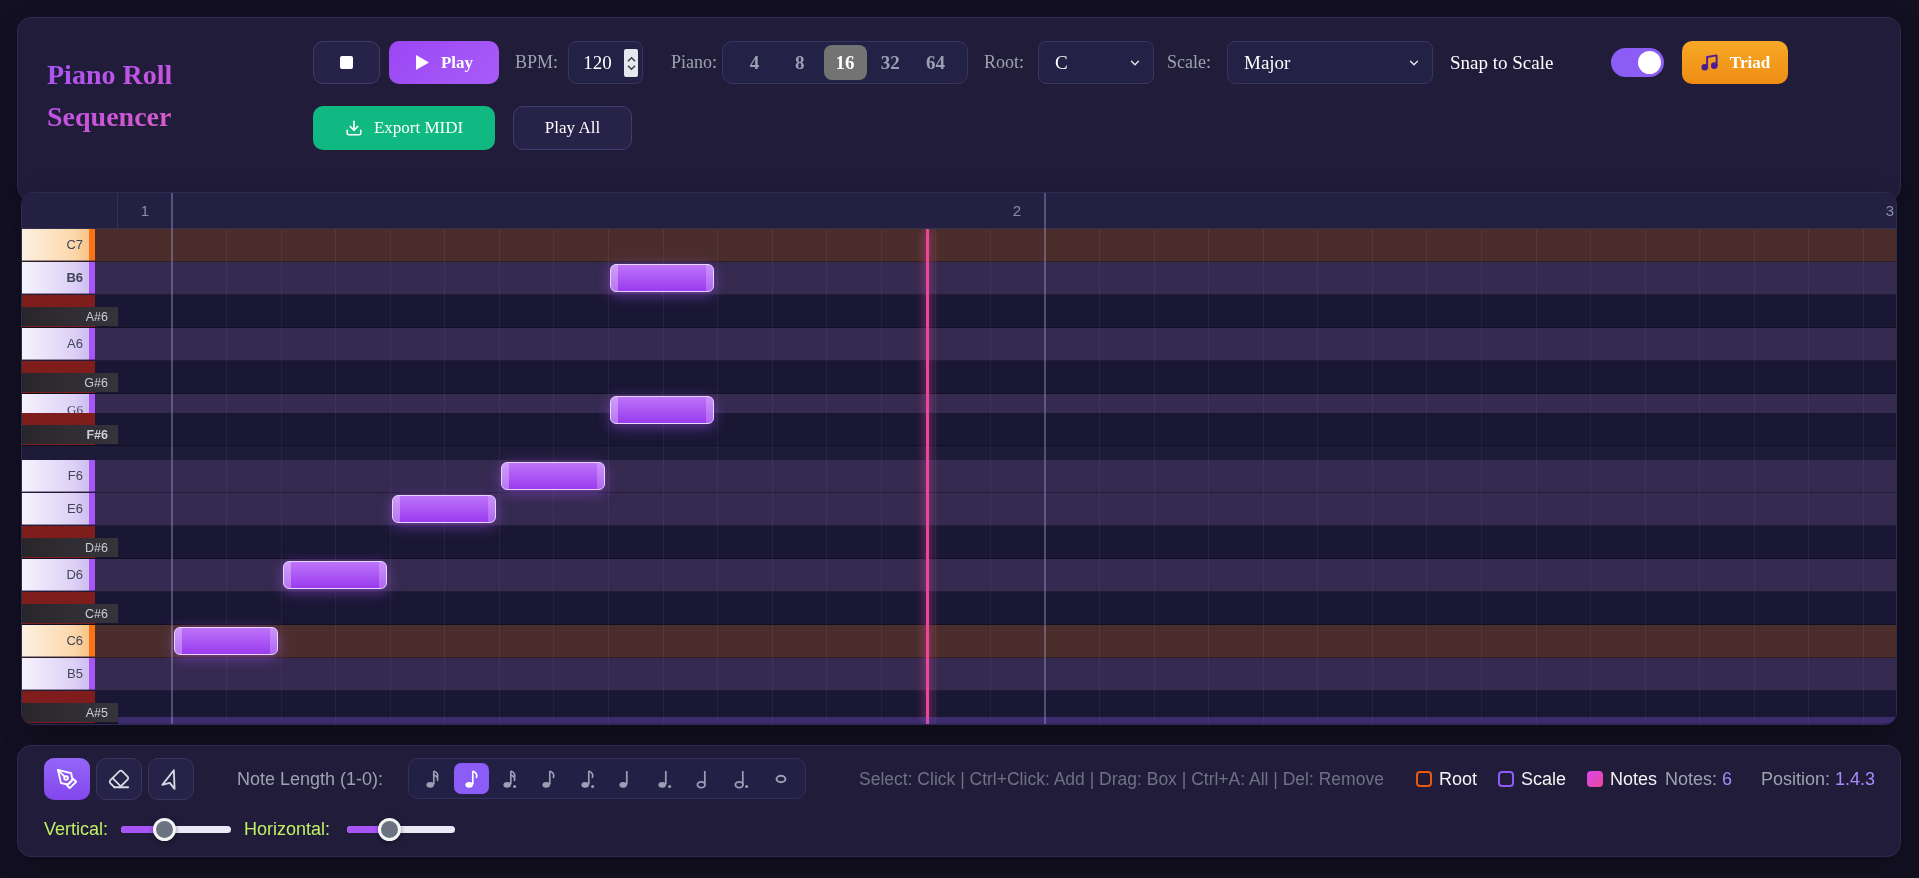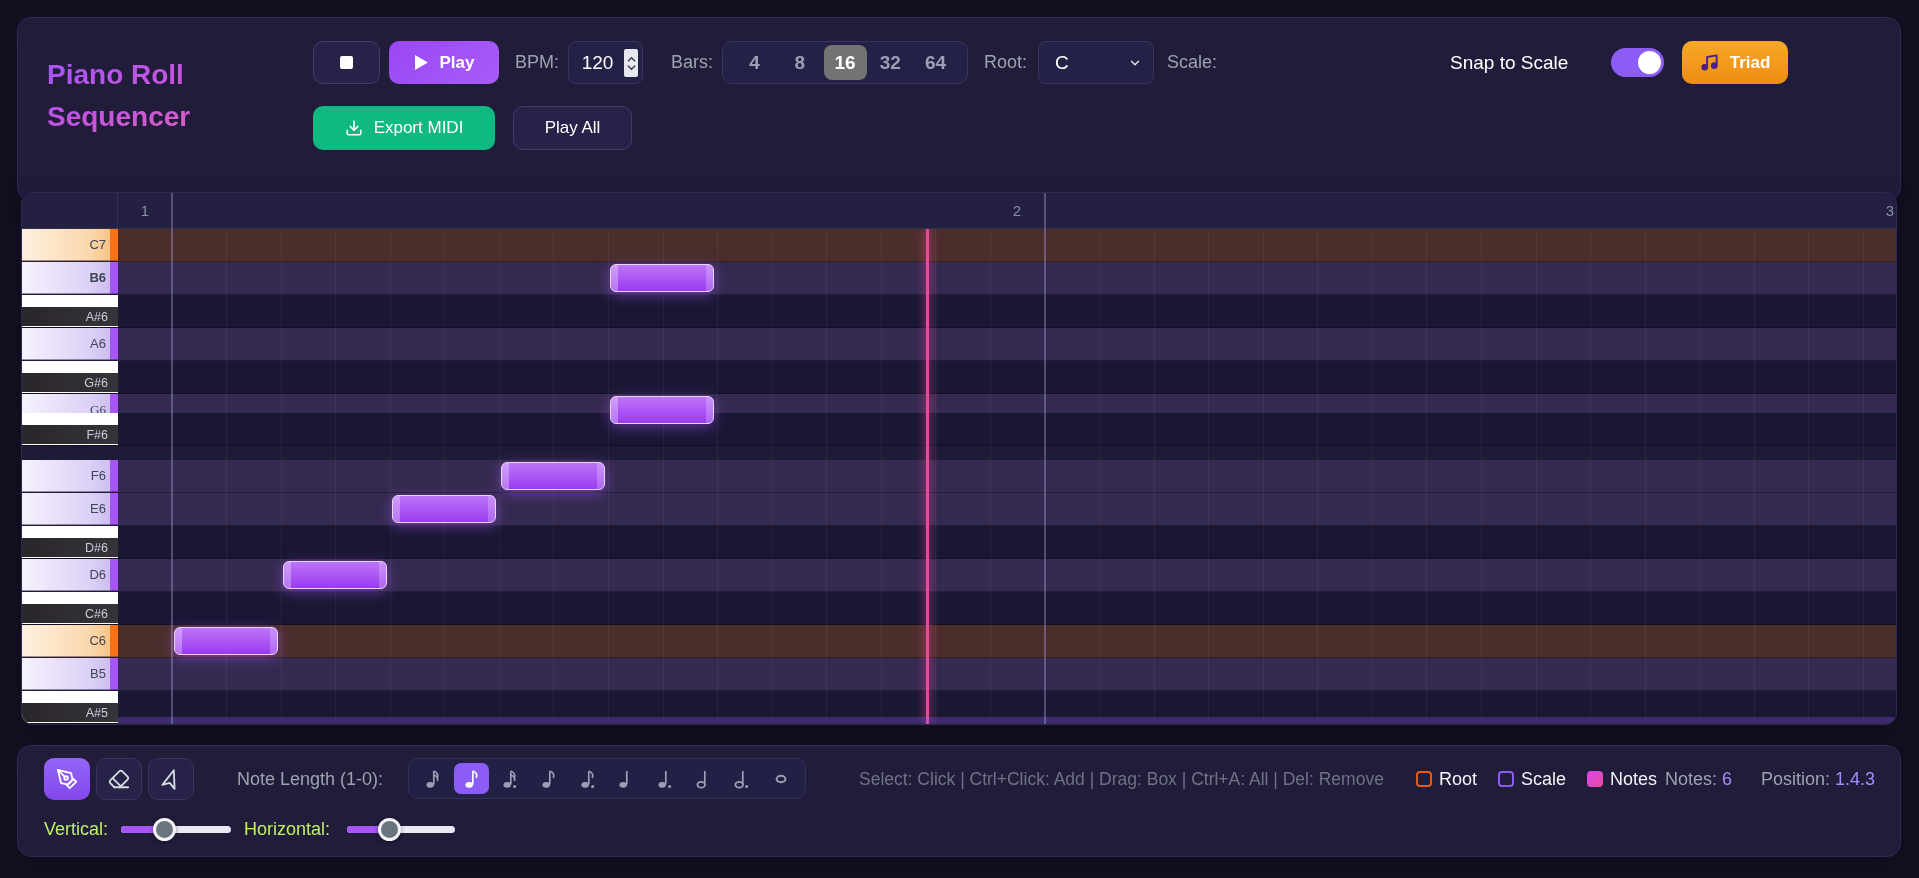--- a/index.html
+++ b/index.html
@@ -1,21 +1,21 @@
 <!DOCTYPE html>
 <html><head>
 <meta charset="utf-8">
 <style>
   * { box-sizing: border-box; margin: 0; padding: 0; }
   html,body { width:1919px; height:878px; overflow:hidden; }
   body { background:#131022; font-family:"Liberation Sans","DejaVu Sans",sans-serif; position:relative; }
   .panel { position:absolute; background:#201c3a; border:1px solid #2f2a52; border-radius:14px; box-shadow:0 8px 24px rgba(0,0,0,.25); }
 
   
-  #header { left:17px; top:17px; width:1884px; height:184px; }
+  #header { left:17px; top:17px; width:1884px; height:184px;font-family:Liberation Serif, serif; }
   #title { position:absolute; left:29px; top:36px; font-size:28px; font-weight:700; line-height:42px;
            background:linear-gradient(155deg,#a855f7 10%,#c653e0 55%,#d95fc4 95%);
            -webkit-background-clip:text; background-clip:text; color:transparent; }
   .hlabel { position:absolute; top:23px; height:43px; line-height:43px; color:#9ca3af; font-size:18px; }
   .btn { position:absolute; top:23px; height:43px; border-radius:10px; display:flex; align-items:center; justify-content:center; gap:11px; color:#fff; font-size:17px; cursor:pointer; }
   #stop-btn { left:295px; width:67px; background:#272348; border:1px solid #413c6e; }
   #stop-btn .sq { width:13px; height:13px; background:#fff; border-radius:2px; }
   #play-btn { left:371px; width:110px; background:linear-gradient(135deg,#9b47f5,#a85cf7); font-weight:600; }
   #bpm-label { left:497px; }
   #bpm-input { position:absolute; left:550px; top:23px; width:75px; height:43px; background:#242146; border:1px solid #3a3560; border-radius:8px; color:#fff; font-size:19px; line-height:41px; text-align:center; padding-right:16px; }
@@ -39,21 +39,21 @@
 
   
   #grid-panel { left:21px; top:192px; width:1876px; height:533px; background:#1e1b38; border-radius:12px; overflow:hidden; }
   #ruler { position:absolute; left:0; top:0; right:0; height:36px; background:#232041; border-bottom:1px solid rgba(255,255,255,.07); z-index:6; }
   #ruler .keycell { position:absolute; left:0; top:0; width:96px; height:36px; border-right:1px solid rgba(255,255,255,.08); }
   .ruler-num { position:absolute; top:0; height:36px; line-height:36px; width:24px; text-align:center; color:#8d8da8; font-size:15px; }
   .prow { position:absolute; left:0; right:0; height:33px; border-bottom:1px solid rgba(0,0,0,.33); z-index:1; }
   .prow.root  { background:#4b2e2c; }
   .prow.scale { background:#352a50; }
   .prow.off   { background:#1a1734; }
-  .keyarea { position:absolute; left:0; top:0; width:96px; height:100%; background:#ffffff; z-index:2; }
+  .keyarea { position:absolute; left:0; top:0; width:73px; height:100%; background:#7f1d1d; z-index:2; }
   .wkey { position:absolute; inset:0; border-bottom:1px solid rgba(40,30,70,.45);
           background:linear-gradient(90deg,#f6f2fd 0%,#ddd1f6 70%,#ccbdf0 92%, #a855f7 92%); }
   .wkey.rootkey { background:linear-gradient(90deg,#fdf0e0 0%,#fbd8ac 70%,#f8c387 92%, #f97316 92%); }
   .bkey { position:absolute; left:0; bottom:1px; width:96px; height:19px; background:linear-gradient(90deg,#29262b,#37333b); }
   .keylabel { position:absolute; right:12px; top:0; height:100%; display:flex; align-items:center; font-size:13px; color:#3f4656; }
   .bkey .keylabel { color:#c9ced8; font-size:12.5px; right:10px; }
   .gline { position:absolute; top:36px; bottom:0; width:1px; background:rgba(255,255,255,.05); z-index:2; }
   .barline { position:absolute; top:0; bottom:0; width:2px; background:rgba(172,165,220,.38); z-index:7; }
   .note { position:absolute; height:28px; border:1.5px solid #e9d3ff; border-radius:6px; z-index:3; cursor:pointer;
           background:linear-gradient(90deg,rgba(255,255,255,.30) 0 7px,rgba(255,255,255,0) 7px calc(100% - 7px),rgba(255,255,255,.22) calc(100% - 7px)),
@@ -107,38 +107,44 @@
     <div id="bpm-spinner">
       <svg width="9" height="7" viewBox="0 0 10 7">
           <polyline points="1,5.5 5,1.5 9,5.5" fill="none" stroke="#3c3c4a" stroke-width="1.6"></polyline>
         </svg>
       <svg width="9" height="7" viewBox="0 0 10 7">
           <polyline points="1,1.5 5,5.5 9,1.5" fill="none" stroke="#3c3c4a" stroke-width="1.6"></polyline>
         </svg>
     </div>
   </div>
 
-  <div class="hlabel" id="bars-label">Bars:</div>
+  <div class="hlabel" id="bars-label">Piano:</div>
   <div id="bars-group">
     <div class="bars-opt">4</div>
     <div class="bars-opt">8</div>
     <div class="bars-opt active">16</div>
     <div class="bars-opt">32</div>
     <div class="bars-opt">64</div>
   </div>
 
   <div class="hlabel" id="root-label">Root:</div>
   <div class="select" id="root-select">
     <span>C</span>
     <svg width="14" height="14" viewBox="0 0 24 24">
         <polyline points="6,9 12,15 18,9" fill="none" stroke="#e5e7eb" stroke-width="2.4" stroke-linecap="round" stroke-linejoin="round"></polyline>
       </svg>
   </div>
 
   <div class="hlabel" id="scale-label">Scale:</div>
+  <div class="select" id="scale-select">
+    <span>Major</span>
+    <svg width="14" height="14" viewBox="0 0 24 24">
+        <polyline points="6,9 12,15 18,9" fill="none" stroke="#e5e7eb" stroke-width="2.4" stroke-linecap="round" stroke-linejoin="round"></polyline>
+      </svg>
+  </div>
 
   <div class="hlabel" id="snap-label">Snap to Scale</div>
   <div id="snap-toggle">
       <div class="knob"></div>
     </div>
 
   <div class="btn" id="triad-btn">
     <svg width="19" height="19" viewBox="0 0 24 24" fill="none" stroke="#4c1d95" stroke-width="2.4" stroke-linejoin="round">
         <path d="M9 18V5l12-2v13"></path>
         <circle cx="6" cy="18" r="3" fill="#4c1d95"></circle>
@@ -197,21 +203,21 @@
           </div>
         </div>
       </div>
       <div class="prow scale" style="top: 201px; font-family: Liberation Serif, serif;">
         <div class="keyarea">
           <div class="wkey">
             <div class="keylabel">G6</div>
           </div>
         </div>
       </div>
-      <div class="prow off" style="top: 220px;">
+      <div class="prow off" style="top: 220px; font-weight: bold;">
         <div class="keyarea">
           <div class="bkey">
             <div class="keylabel">F#6</div>
           </div>
         </div>
       </div>
       <div class="prow scale" style="top: 267px;">
         <div class="keyarea">
           <div class="wkey">
             <div class="keylabel">F6</div>

